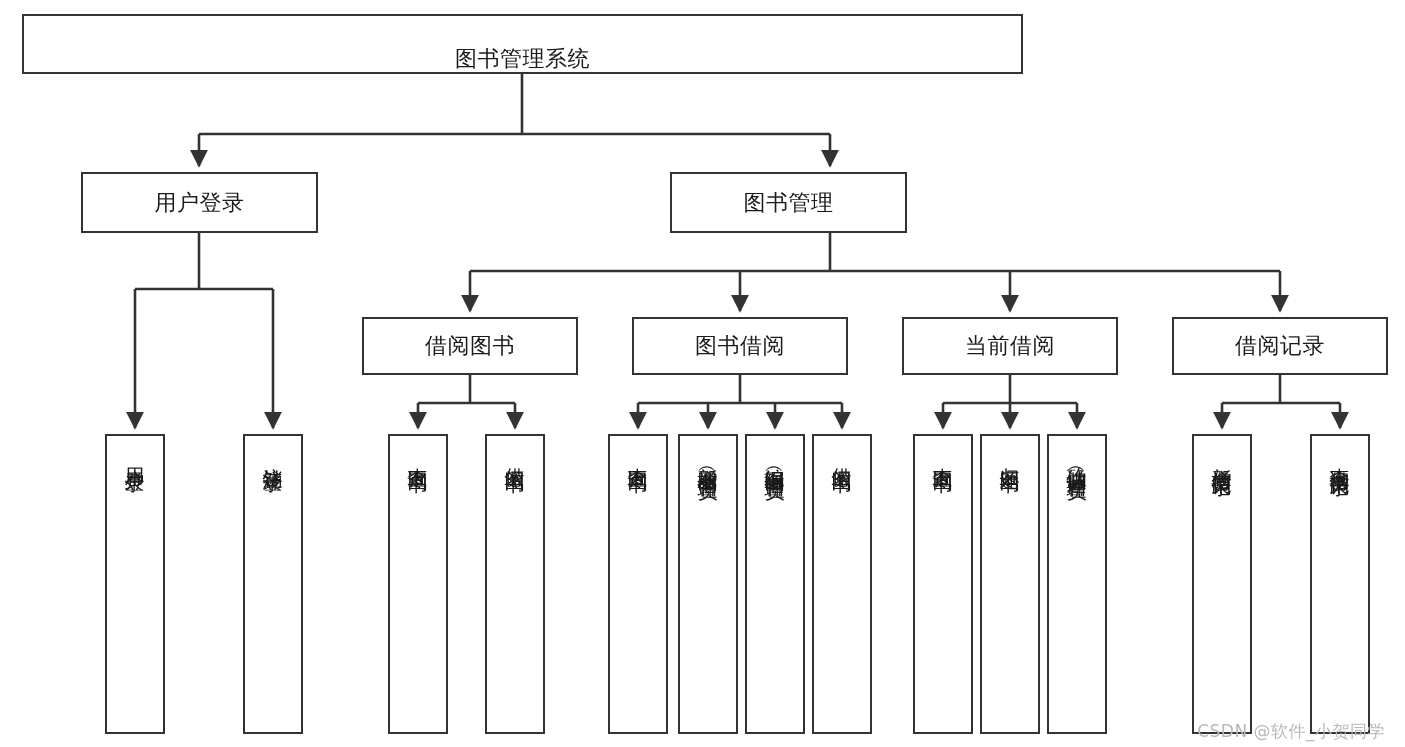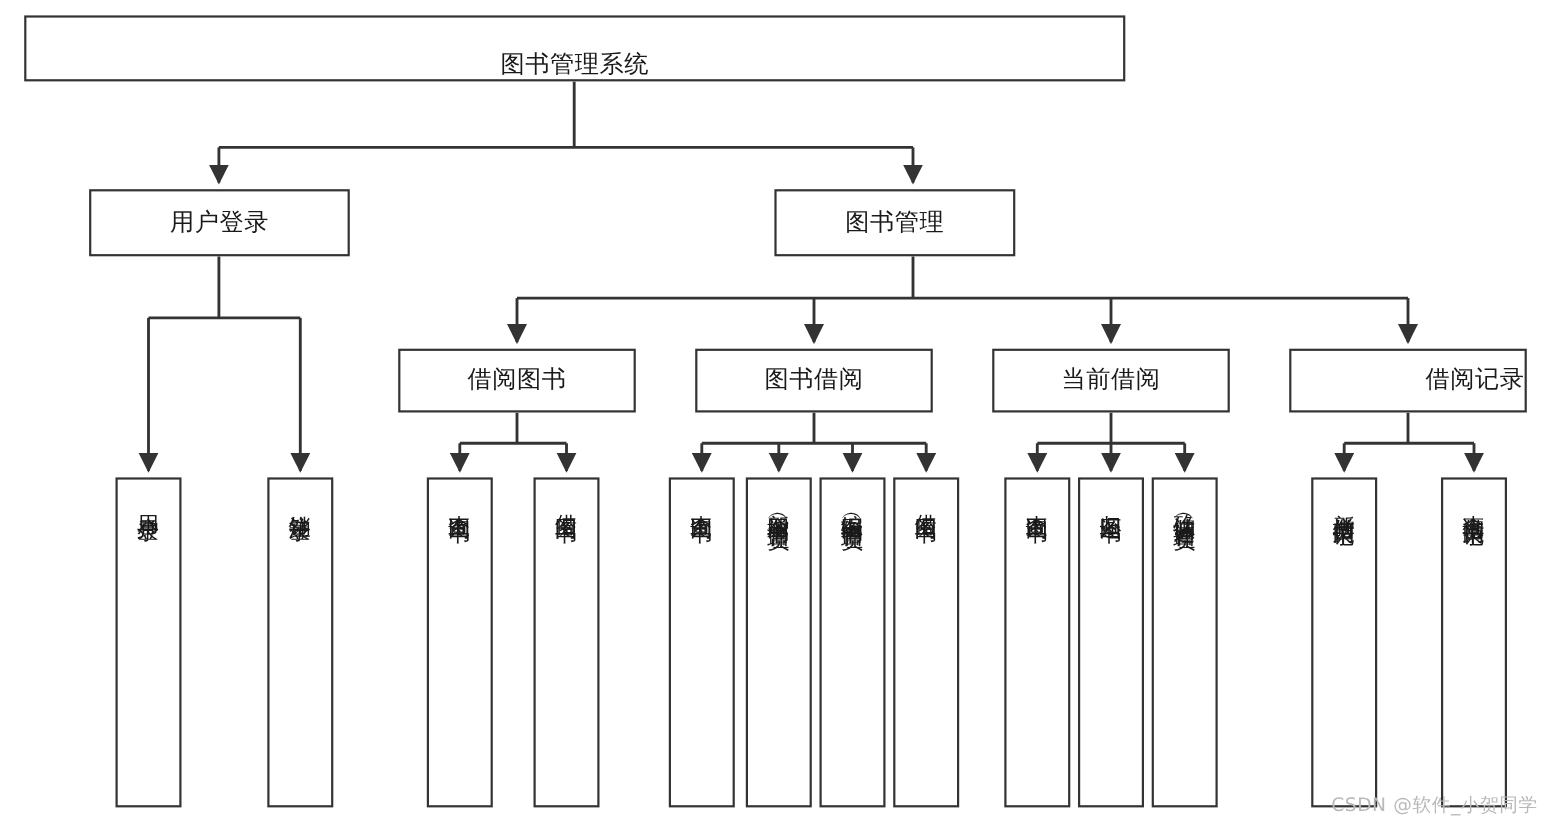--- a/index.html
+++ b/index.html
@@ -56,21 +56,21 @@
     justify-content: center;
     padding-top: 16px;
   }
   .node.root .node-label,
   .node.level2 .node-label,
   .node.level3 .node-label {
     font-size: 22px;
   }
   #watermark {
     position: absolute;
-    right: 7px;
+    right: 20px;
     bottom: 4px;
     font-size: 17px;
     color: #b9b9b9;
     letter-spacing: 0.5px;
     z-index: 20;
     user-select: none;
     white-space: nowrap;
   }
 </style>
 </head>
@@ -129,34 +129,34 @@
     </g>
   </svg>
 
   <div class="node root" style="left:22px; top:14px; width:1001px; height:60px;align-items:flex-end;">
     <span class="node-label">图书管理系统</span>
   </div>
 
   <div class="node level2" style="left:81px; top:172px; width:237px; height:61px;">
     <span class="node-label">用户登录</span>
   </div>
-  <div class="node level2" style="left:704px; top:172px; width:219px; height:61px;">
+  <div class="node level2" style="left:670px; top:172px; width:237px; height:61px;">
     <span class="node-label">图书管理</span>
   </div>
 
   <div class="node level3" style="left:362px; top:317px; width:216px; height:58px;">
     <span class="node-label">借阅图书</span>
   </div>
   <div class="node level3" style="left:902px; top:317px; width:216px; height:58px;">
     <span class="node-label">当前借阅</span>
   </div>
   <div class="node level3" style="left:632px; top:317px; width:216px; height:58px;">
     <span class="node-label">图书借阅</span>
   </div>
-  <div class="node level3" style="left:1172px; top:317px; width:216px; height:58px;justify-content:flex-end;">
+  <div class="node level3" style="left:1172px; top:317px; width:216px; height:58px;">
     <span class="node-label">借阅记录</span>
   </div>
 
   <div class="node vertical" style="left:105px; top:434px; width:60px; height:300px;">
     <span class="node-label">用户登录</span>
   </div>
   <div class="node vertical" style="left:243px; top:434px; width:60px; height:300px;">
     <span class="node-label">注销登录</span>
   </div>
 

